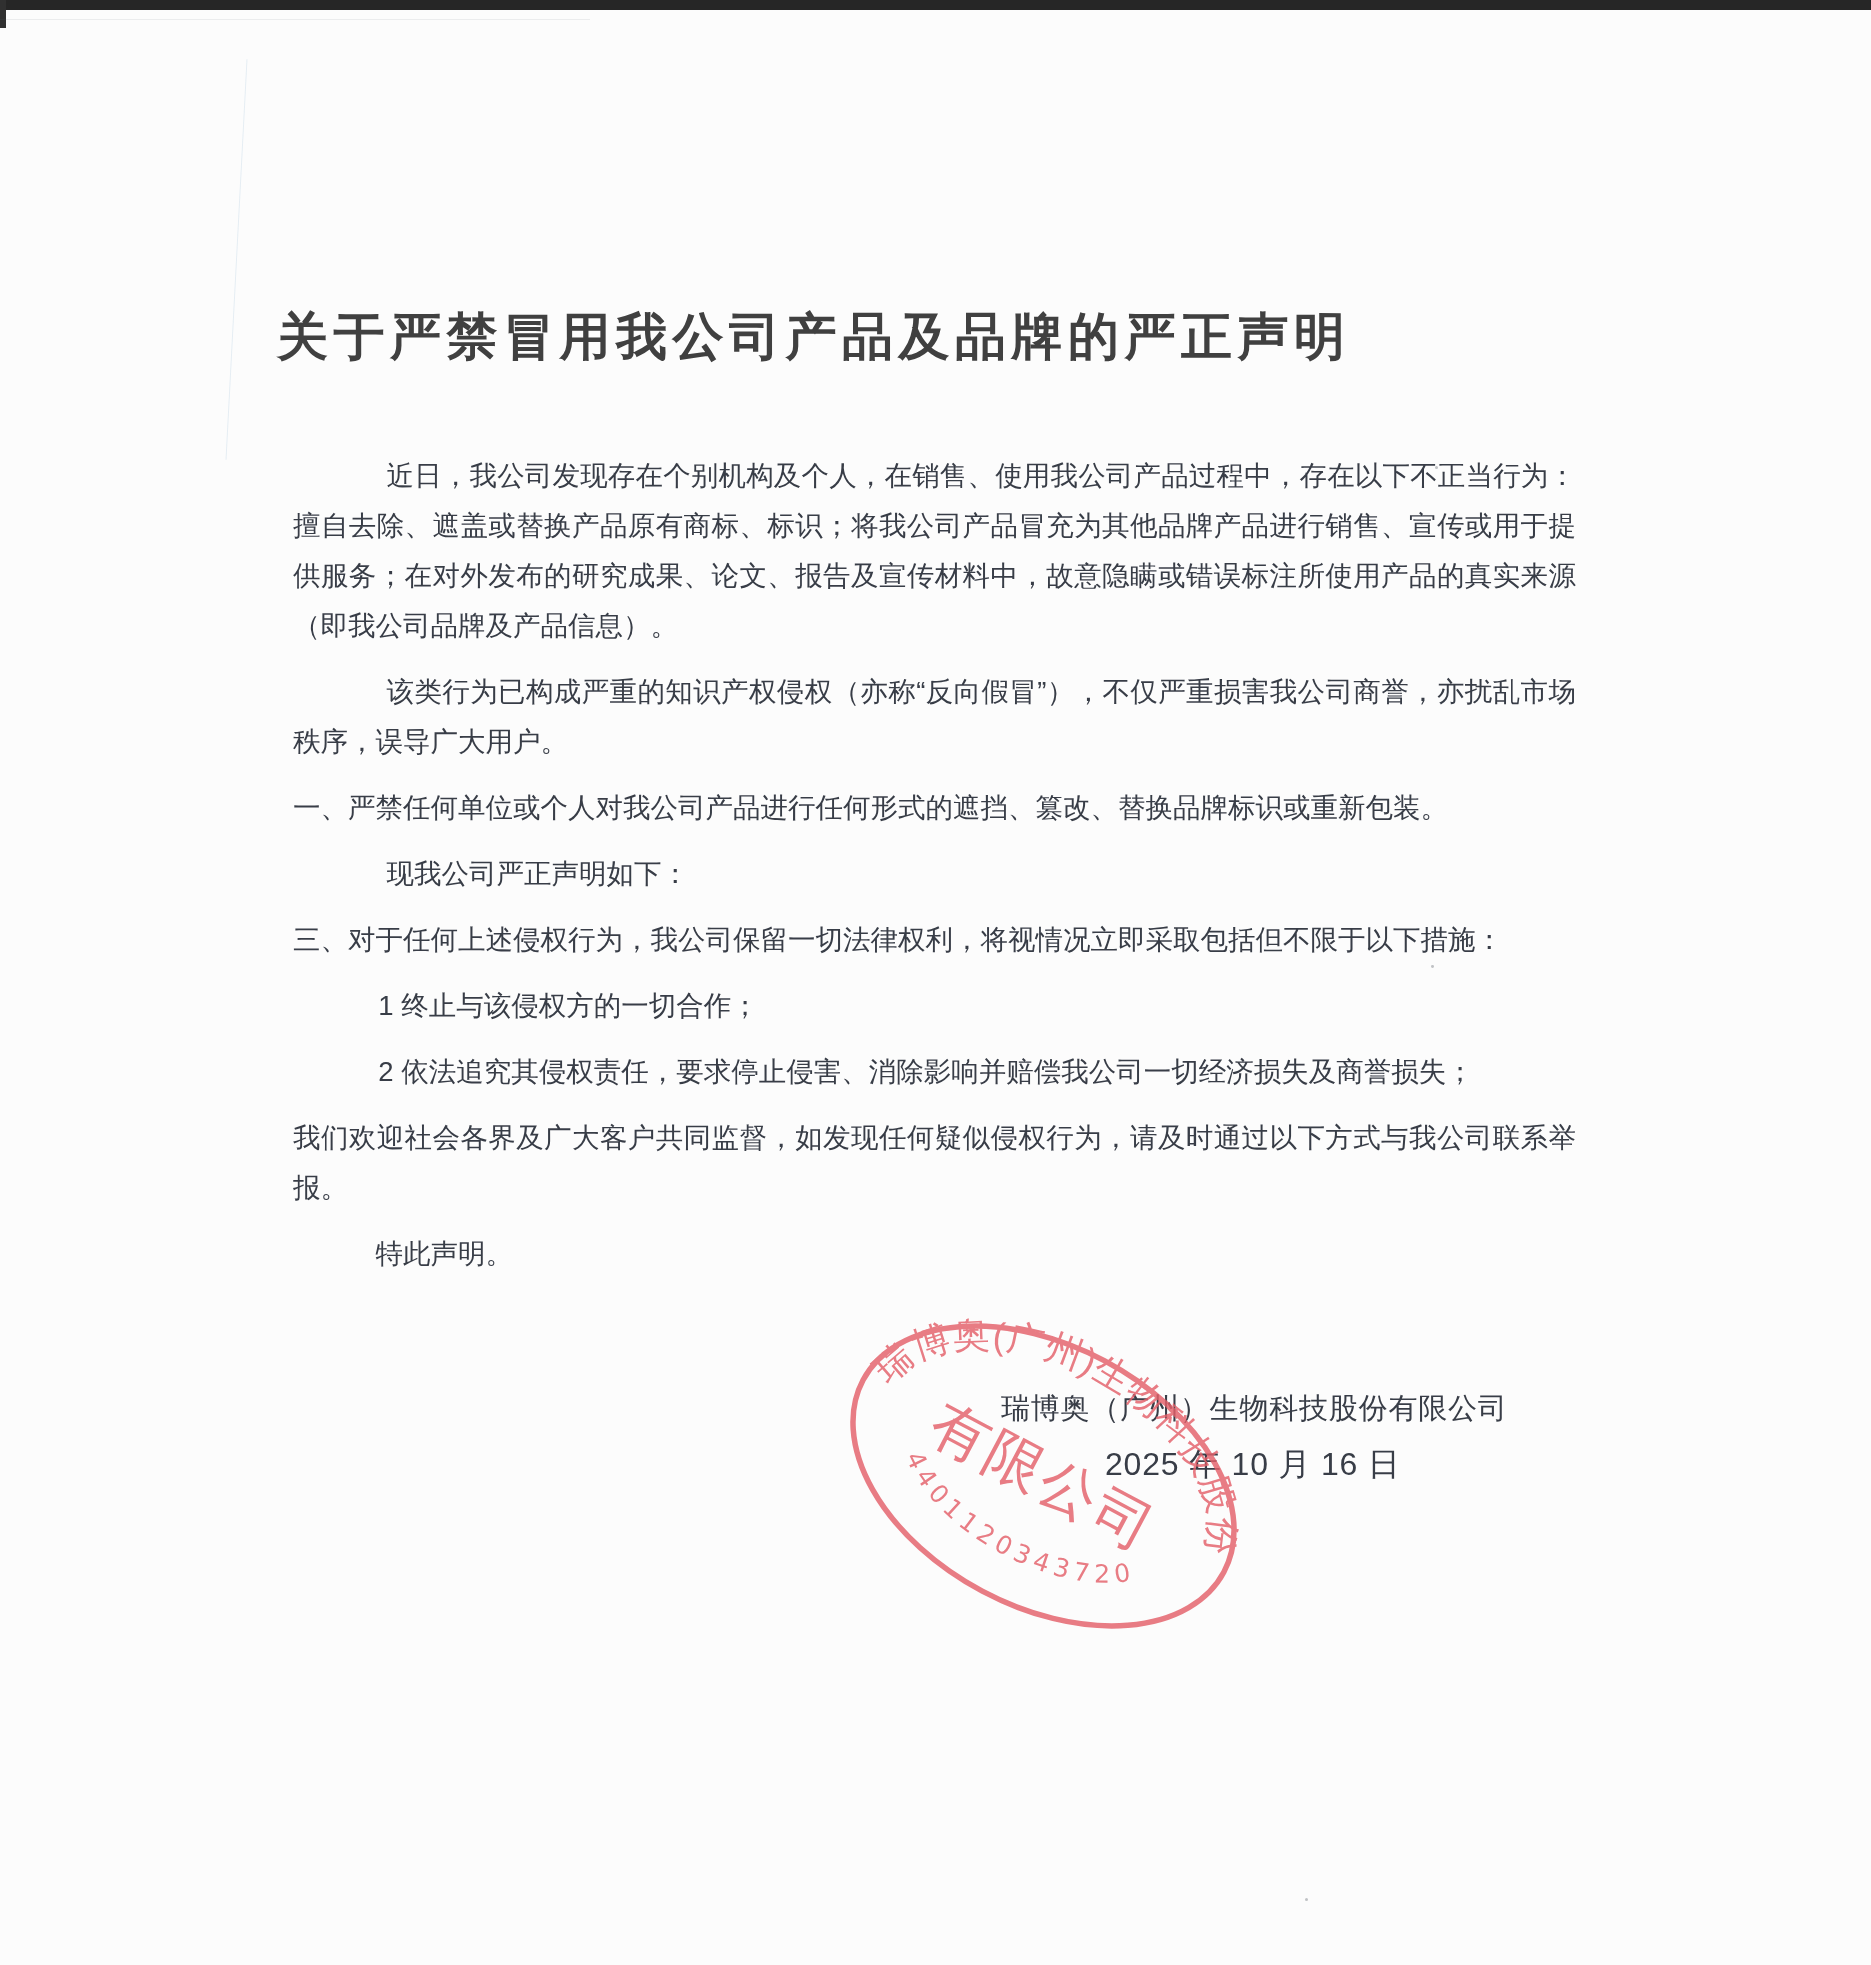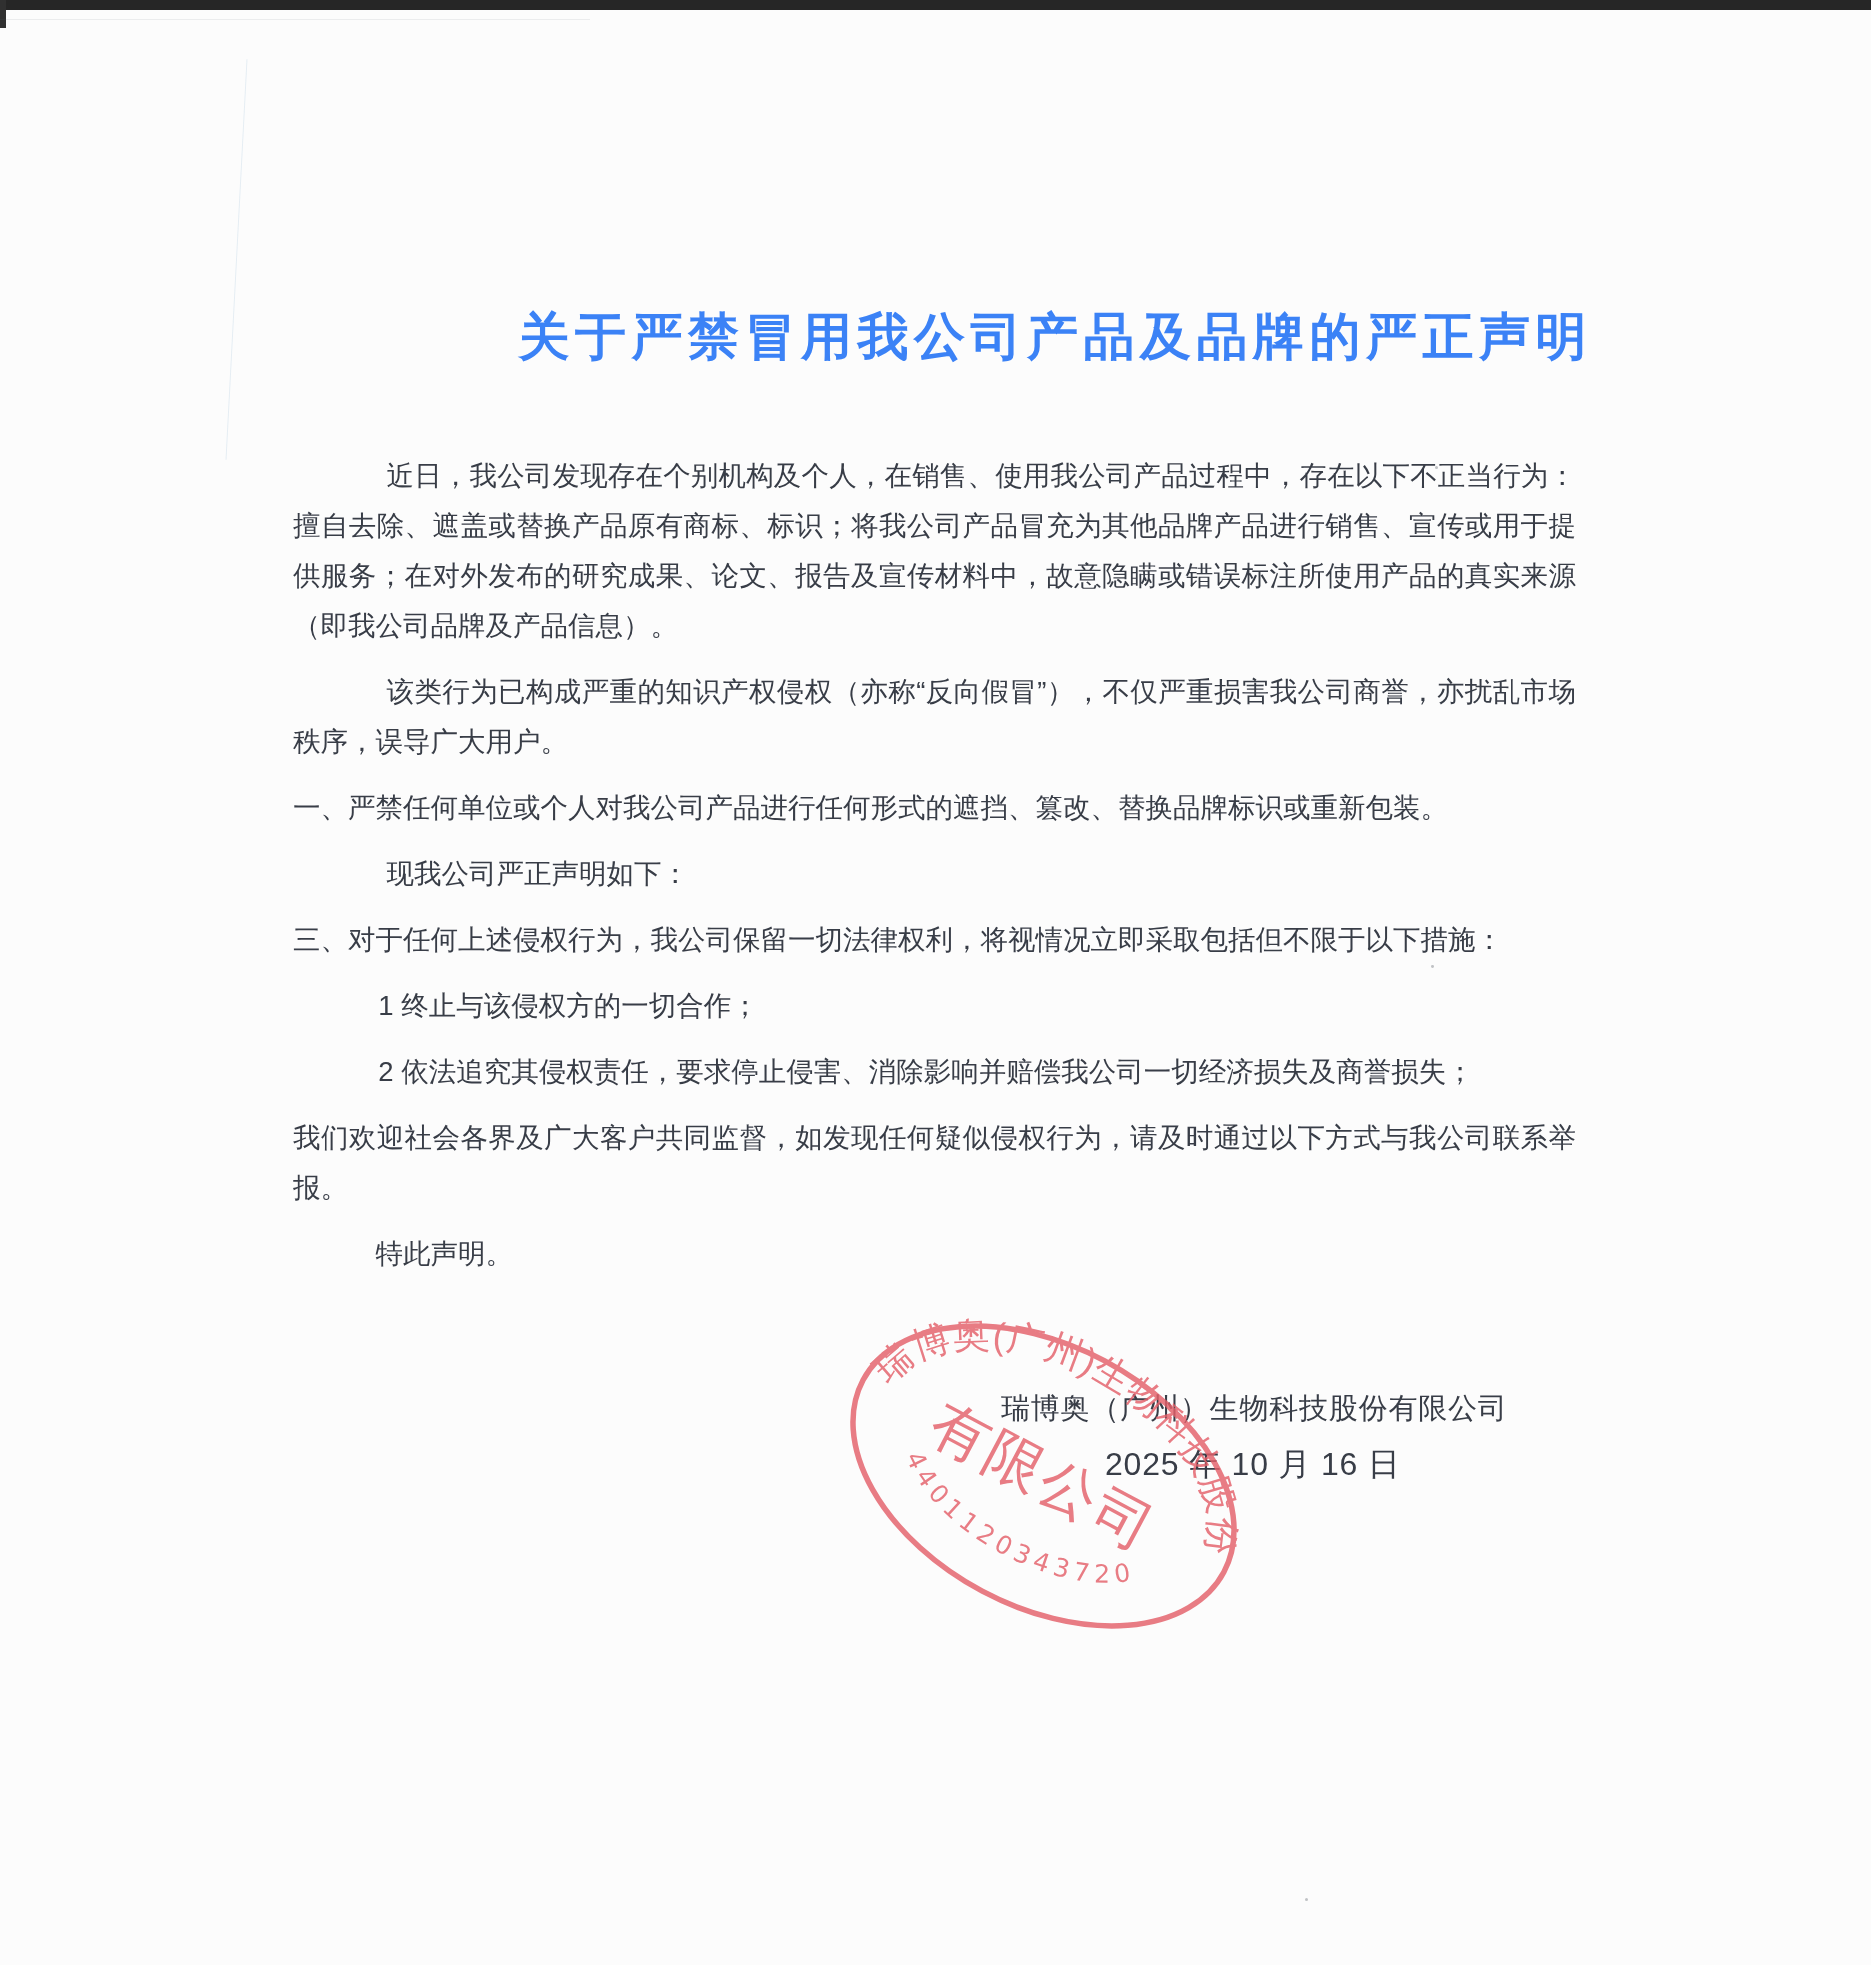--- a/index.html
+++ b/index.html
@@ -30,22 +30,22 @@
   .scan-crease-h {
     position: absolute; left: 0; top: 19px;
     width: 590px; height: 1.2px;
     background: rgba(90, 100, 110, 0.10);
   }
   .page-title {
     position: absolute;
     left: 277px; top: 303px; width: 1315px;
     font-size: 51px; font-weight: bold;
     letter-spacing: 5.5px;
-    color: #3b82f6;
-    text-align: right;
+    color: #404040;
+    text-align: left;
     white-space: nowrap;
   }
   .doc-body {
     position: absolute;
     left: 277px; top: 435px; width: 1315px;
     font-size: 27.5px;
     line-height: 50px;
     text-align: justify;
     word-break: break-all;
   }

